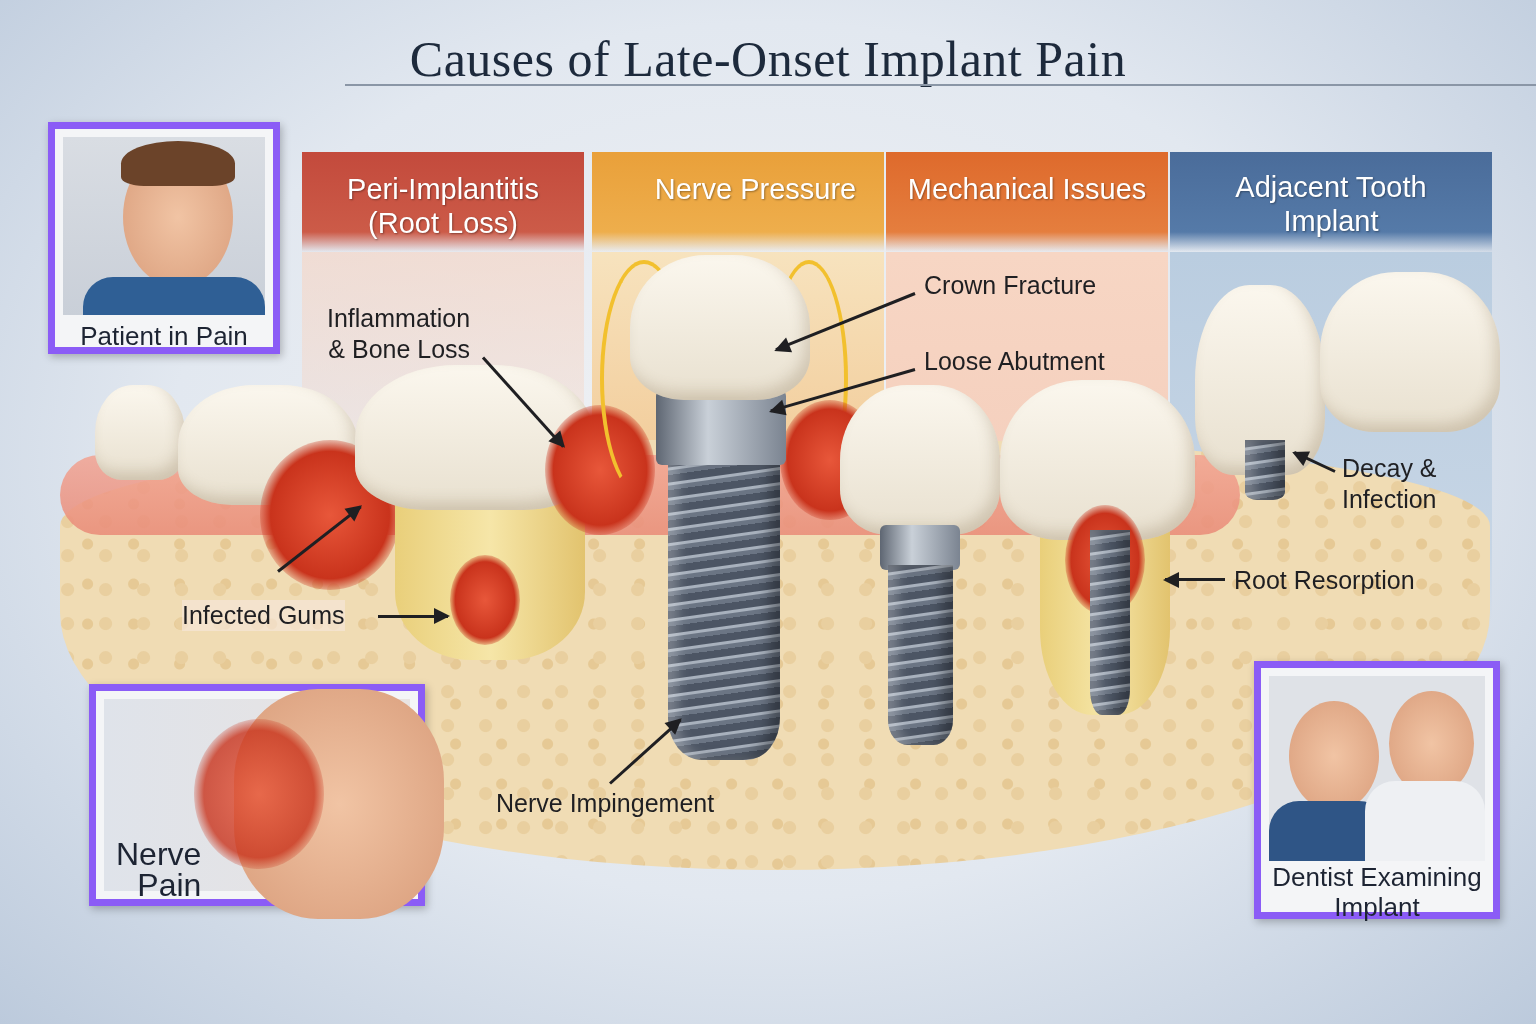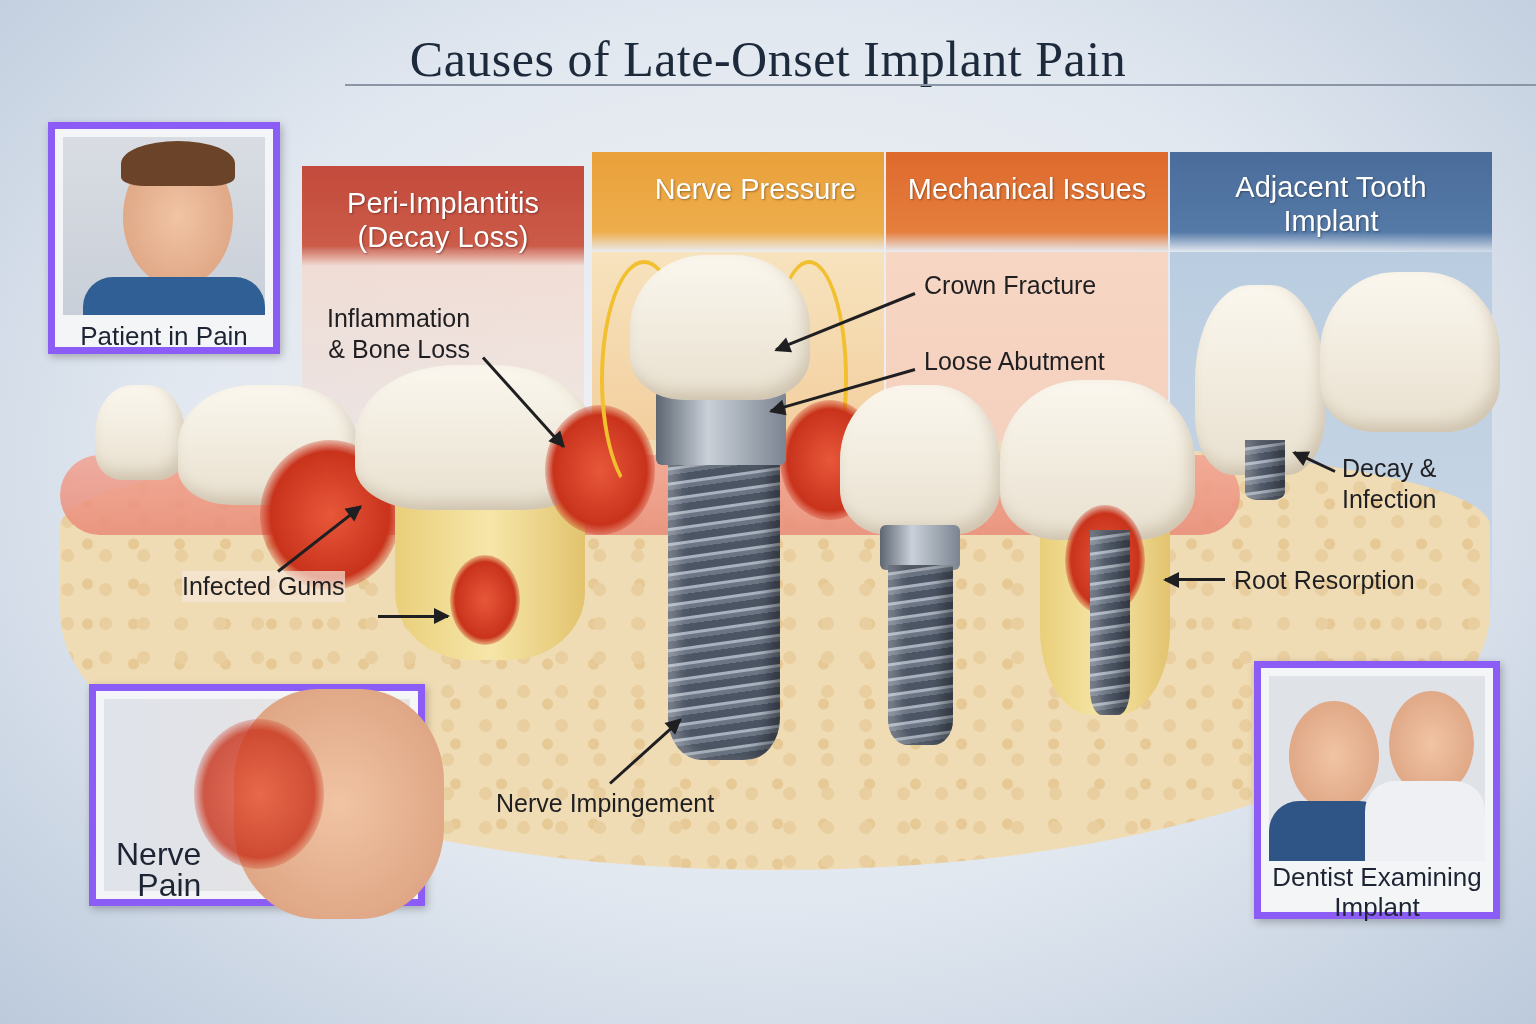--- a/index.html
+++ b/index.html
@@ -7,21 +7,21 @@
     background:radial-gradient(ellipse at 50% 45%, #f1f2f4 0%, #e2e8f0 55%, #bccadc 100%);
     font-family:"Liberation Sans","DejaVu Sans",sans-serif;}
   .title{position:absolute;left:0;right:0;top:30px;text-align:center;
     font-family:"Liberation Serif","DejaVu Serif",serif;font-size:50px;color:#1d2a3c;letter-spacing:0.5px;}
   .title-rule{position:absolute;left:345px;right:0;top:84px;height:2px;background:#8a96a6;}
   .band{position:absolute;top:152px;height:470px;}
   .band-head{position:absolute;left:0;right:0;top:0;height:100px;color:#fff;
     font-family:"Liberation Sans",sans-serif;font-size:29px;text-align:center;line-height:34px;
     text-shadow:1px 1px 2px rgba(0,0,0,.35);padding-top:20px;box-sizing:border-box;}
   .b1{left:302px;width:282px;}
-  .b1 .band-head{background:linear-gradient(#c34a3c,#cc5b48 80%,rgba(230,180,160,.0));margin-top:14px;}
+  .b1 .band-head{background:linear-gradient(#c34a3c,#cc5b48 80%,rgba(230,180,160,.0));}
   .b1 .band-body{background:linear-gradient(rgba(245,215,200,.7),rgba(245,225,215,0));}
   .b2{left:592px;width:292px;}
   .b2 .band-head{background:linear-gradient(#e9a03a,#eeae4c 80%,rgba(250,225,180,0));padding-left:35px;}
   .b2 .band-body{background:linear-gradient(#f7e3be,#f1c691 70%,rgba(240,200,150,.3));}
   .b3{left:886px;width:282px;}
   .b3 .band-head{background:linear-gradient(#de6a2c,#e57e3e 80%,rgba(250,210,190,0));}
   .b3 .band-body{background:linear-gradient(#f7d6c4,#f4cdbb 80%,rgba(245,210,190,.4));}
   .b4{left:1170px;width:322px;}
   .b4 .band-head{background:linear-gradient(#4a6c9a,#557aa8 80%,rgba(170,195,220,0));}
   .b4 .band-body{background:linear-gradient(#bacde0,#c6d5e5 80%,rgba(200,215,230,0));}
@@ -52,21 +52,21 @@
 </head>
 <body>
 
 <div class="title">Causes of Late-Onset Implant Pain</div>
 <div class="title-rule"></div>
 
 <div class="band b1">
   <div class="band-body"></div>
   <div class="band-head">
     <div>Peri-Implantitis</div>
-    <div>(Decay Loss)</div>
+    <div>(Root Loss)</div>
   </div>
 </div>
 <div class="band b2">
   <div class="band-body"></div>
   <div class="band-head">
     <div>Nerve Pressure</div>
   </div>
 </div>
 <div class="band b3">
   <div class="band-body"></div>
@@ -111,21 +111,21 @@
 <div class="tooth" style="left:1195px;top:285px;width:130px;height:190px"></div>
 <div class="implant" style="left:1245px;top:440px;width:40px;height:60px"></div>
 <div class="tooth" style="left:1320px;top:272px;width:180px;height:160px"></div>
 
 <div class="label" style="left:327px;top:303px">
   <div>Inflammation</div>
   <div>&amp; Bone Loss</div>
 </div>
 <div class="arrow" style="left:483px;top:356px;width:120px;transform:rotate(48deg)"></div>
 
-<div class="label" style="left:182px;top:571px;background:rgba(245,230,215,.7)">Infected Gums</div>
+<div class="label" style="left:182px;top:600px;background:rgba(245,230,215,.7)">Infected Gums</div>
 <div class="arrow" style="left:378px;top:615px;width:70px"></div>
 <div class="arrow" style="left:278px;top:570px;width:105px;transform:rotate(-38deg)"></div>
 
 <div class="label" style="left:924px;top:270px">Crown Fracture</div>
 <div class="arrow" style="left:915px;top:292px;width:150px;transform:rotate(158deg)"></div>
 
 <div class="label" style="left:924px;top:346px">Loose Abutment</div>
 <div class="arrow" style="left:915px;top:368px;width:150px;transform:rotate(164deg)"></div>
 
 <div class="label" style="left:496px;top:788px">Nerve Impingement</div>

